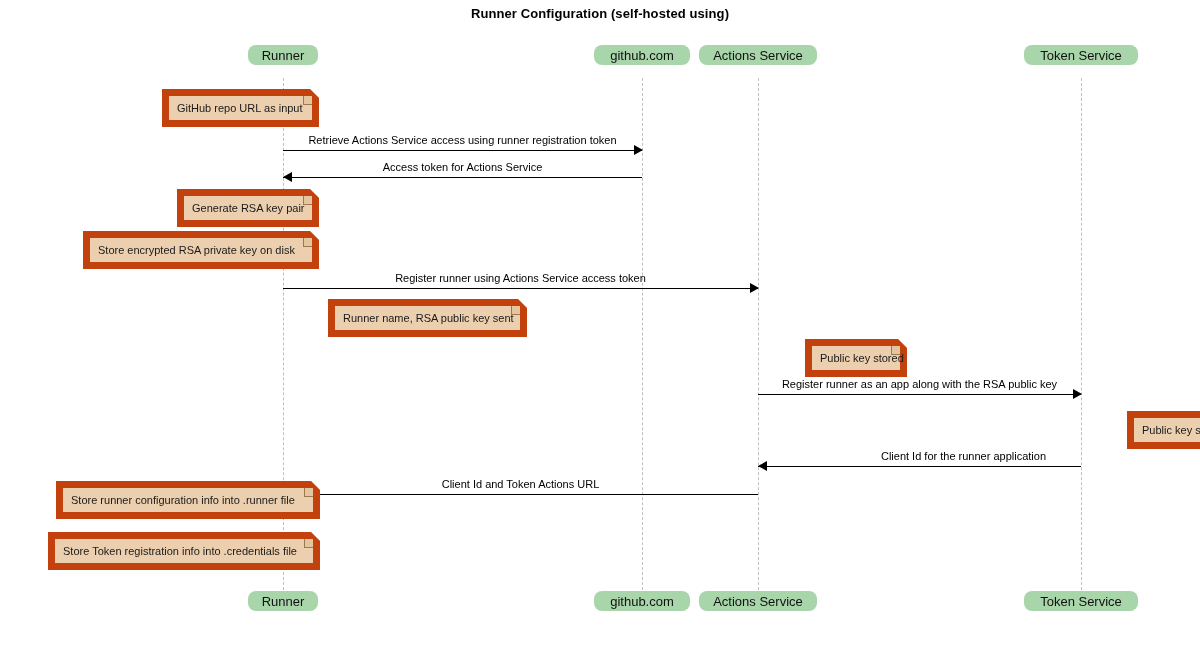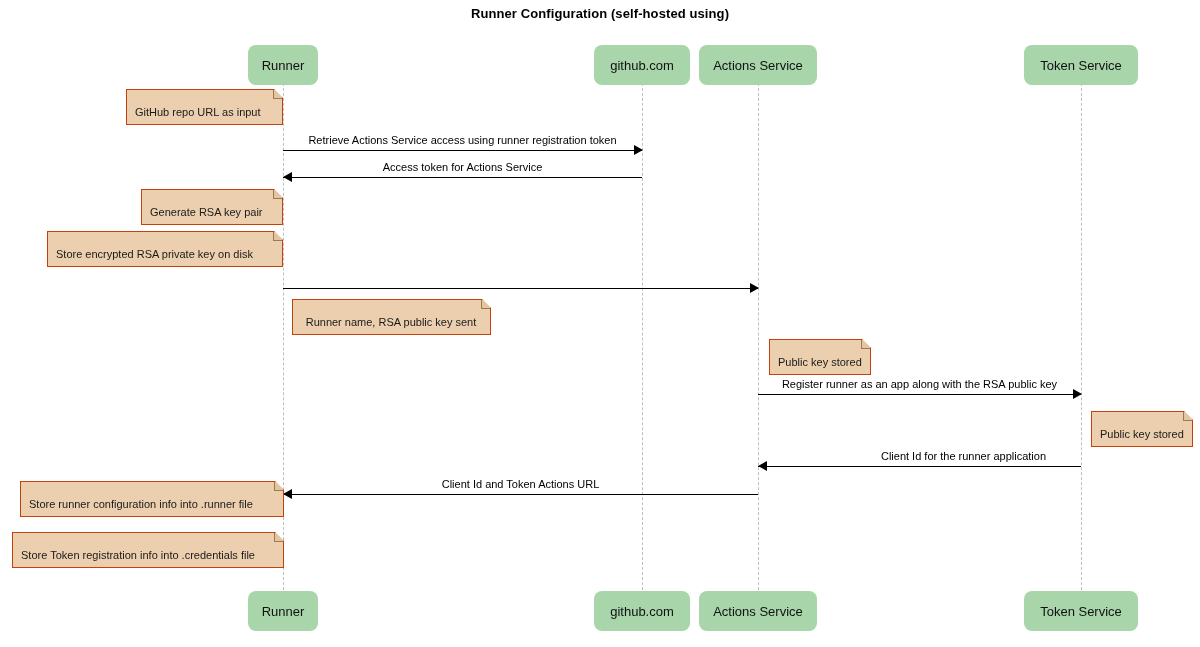--- a/index.html
+++ b/index.html
@@ -29,44 +29,45 @@
     color: #000000;
     letter-spacing: 0.1px;
   }
   .lifeline {
     position: absolute;
     width: 0;
     border-left: 1px dashed #bfbfbf;
   }
   .participant {
     position: absolute;
-    height: 40px;
+    height: 20px;
     background: #a8d5a9;
     border-radius: 8px;
     display: flex;
     align-items: center;
     justify-content: center;
     font-size: 13px;
     color: #111111;
     box-sizing: border-box;
     padding: 0 12px;
     white-space: nowrap;
   }
   .note {
     position: absolute;
     background: #eccfae;
-    border: 1px solid #c2410c;
+    border: 7px solid #c2410c;
     box-sizing: border-box;
     font-size: 11px;
     color: #1a1a1a;
-    padding: 15px 9px 5px 8px;
+    padding: 5px 9px 5px 8px;
     white-space: nowrap;
     line-height: 14px;
     -webkit-clip-path: polygon(0 0, calc(100% - 9px) 0, 100% 9px, 100% 100%, 0 100%);
     clip-path: polygon(0 0, calc(100% - 9px) 0, 100% 9px, 100% 100%, 0 100%);
+    margin-left: 36px;
   }
   .note .fold {
     position: absolute;
     top: 0;
     right: 0;
     width: 9px;
     height: 9px;
     background: #e4c5a0;
     border-left: 1px solid #9c7a4e;
     border-bottom: 1px solid #9c7a4e;
@@ -138,20 +139,21 @@
   </div>
 
   <div class="msg-label" style="left:283px; top:134px; width:359px;">Retrieve Actions Service access using runner registration token</div>
   <div class="msg" style="left:283px; top:150px; width:359px;"></div>
   <div class="arrowhead right" style="left:634px; top:145px;"></div>
 
   <div class="msg-label" style="left:283px; top:161px; width:359px;">Access token for Actions Service</div>
   <div class="msg" style="left:283px; top:177px; width:359px;"></div>
   <div class="arrowhead left" style="left:283px; top:172px;"></div>
 
+  <div class="msg-label" style="left:283px; top:272px; width:475px;">Register runner using Actions Service access token</div>
   <div class="msg" style="left:283px; top:288px; width:475px;"></div>
   <div class="arrowhead right" style="left:750px; top:283px;"></div>
 
   <div class="msg-label" style="left:758px; top:378px; width:323px;">Register runner as an app along with the RSA public key</div>
   <div class="msg" style="left:758px; top:394px; width:323px;"></div>
   <div class="arrowhead right" style="left:1073px; top:389px;"></div>
 
   <div class="msg-label" style="left:758px; top:450px; width:323px;padding-left:44px;">Client Id for the runner application</div>
   <div class="msg" style="left:758px; top:466px; width:323px;"></div>
   <div class="arrowhead left" style="left:758px; top:461px;"></div>

